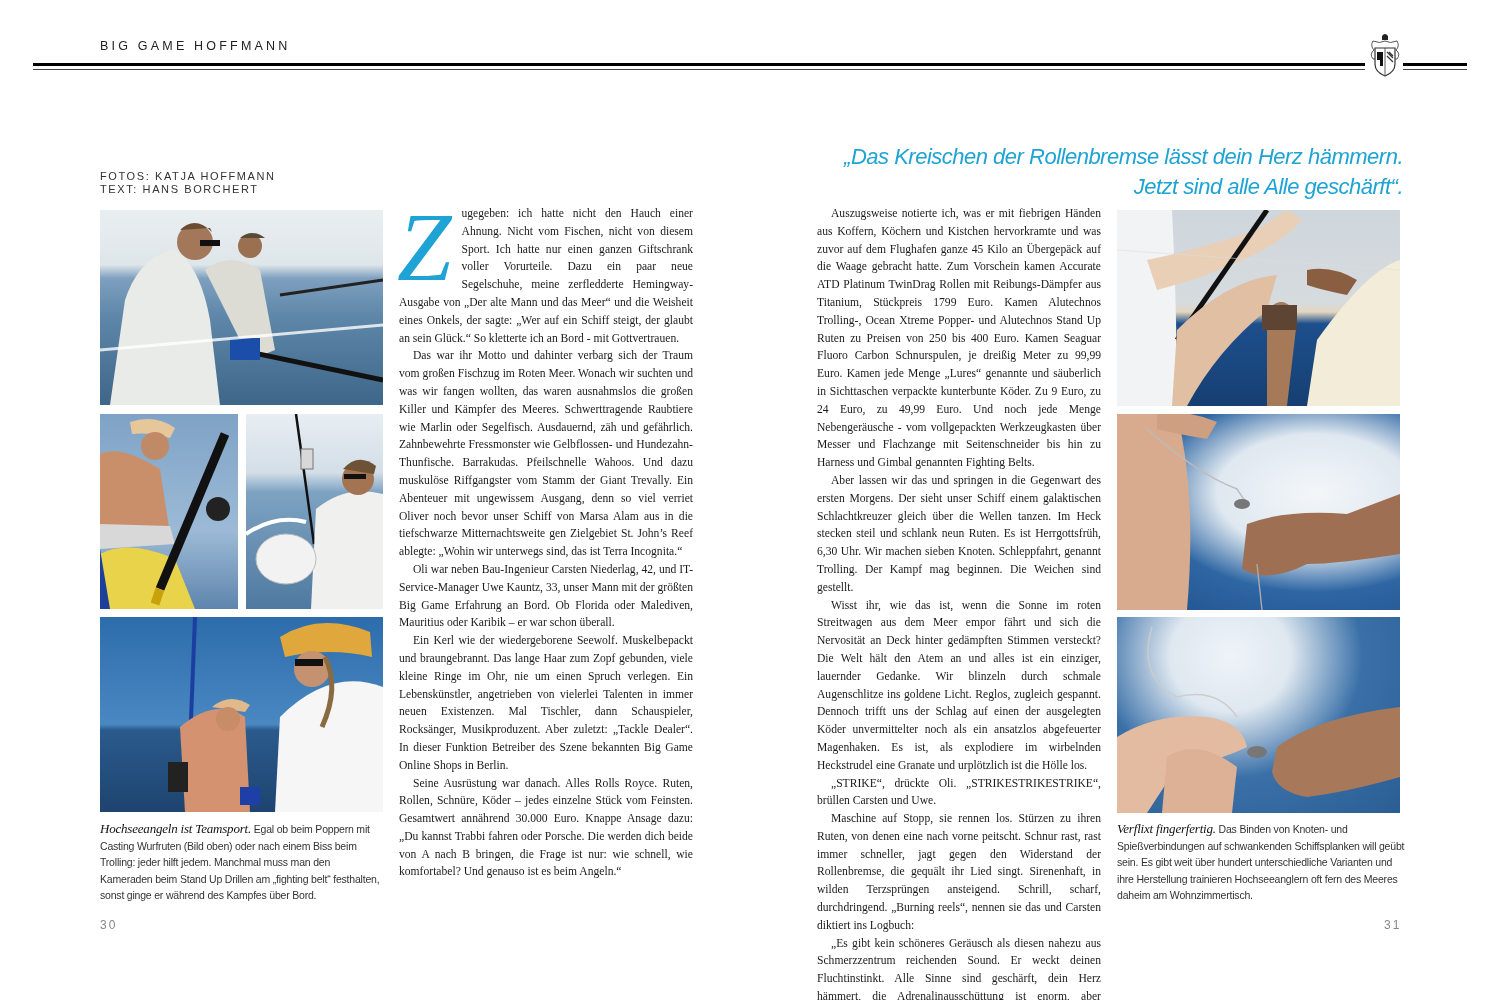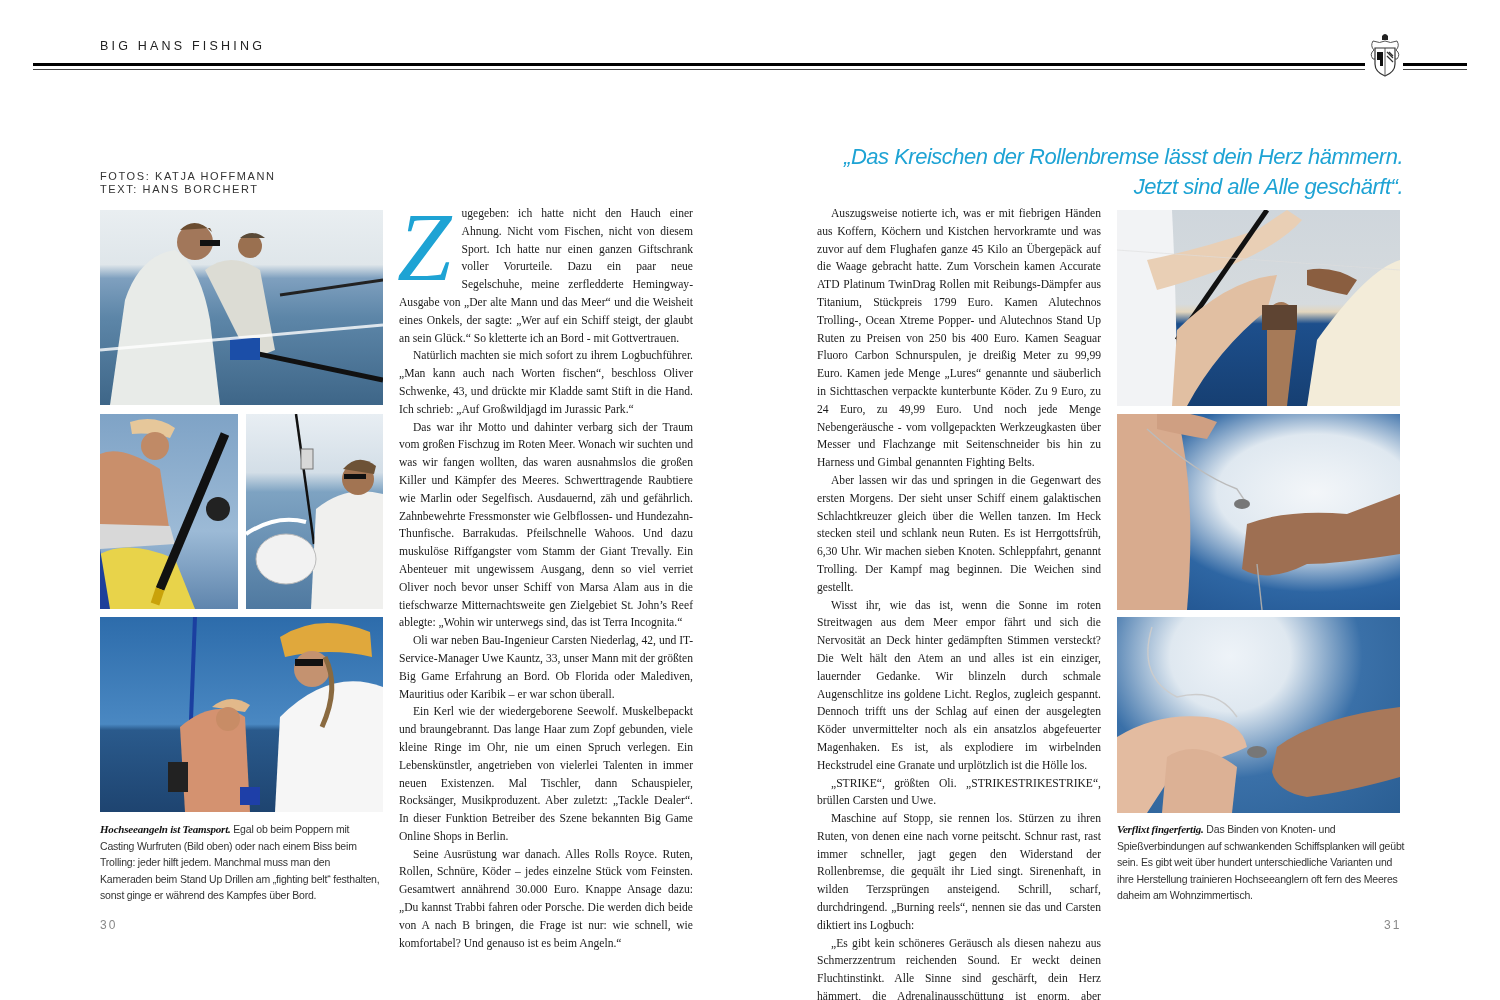--- a/index.html
+++ b/index.html
@@ -12,28 +12,28 @@
   .rule-thin-r{left:1403px;top:69px;width:64px;height:1px;background:#444;}
   .crest{left:1368px;top:32px;width:34px;height:46px;}
   .credits{left:100px;top:170px;font-family:"Liberation Sans",sans-serif;font-size:11px;letter-spacing:1.6px;line-height:13px;color:#333;}
   .pullquote{right:97px;top:114px;width:720px;text-align:right;font-family:"Liberation Sans",sans-serif;font-style:italic;font-size:22px;line-height:30px;color:#1ea3d4;letter-spacing:-0.5px;margin-top:28px;}
   .photo{overflow:hidden;}
   .col{font-size:11.6px;line-height:17.8px;text-align:justify;hyphens:auto;}
   .col p{margin:0;text-indent:14px;}
   .col p.first{text-indent:0;}
   .dropcap{float:left;font-size:98px;line-height:80px;color:#1ea3d4;margin:2px 10px -4px -2px;font-family:"Liberation Serif",serif;font-style:italic;}
   .caption{font-family:"Liberation Sans",sans-serif;font-size:10.5px;line-height:16.5px;color:#333;letter-spacing:-0.2px;}
-  .caption b{font-family:"Liberation Serif",serif;font-style:italic;font-weight:bold;color:#111;font-size:11px;}
+  .caption b{font-family:"Liberation Serif",serif;font-style:italic;font-weight:normal;color:#111;font-size:13px;}
   .pageno{font-family:"Liberation Sans",sans-serif;font-size:12px;letter-spacing:2px;color:#888;top:918px;}
   .it{}
 </style>
 </head>
 <body>
 
-<div class="abs section-title">BIG HANS FISHING</div>
+<div class="abs section-title">BIG GAME HOFFMANN</div>
 <div class="abs rule-thick"></div>
 <div class="abs rule-thin"></div>
 <div class="abs rule-thick-r"></div>
 <div class="abs rule-thin-r"></div>
 <div class="abs crest">
   <svg width="34" height="46" viewBox="0 0 34 46">
     <path d="M14 4 Q17 0 20 4 L20 8 L14 8 Z" fill="#222"></path>
     <path d="M5 9 Q2 14 6 18 Q1 22 5 27 L29 27 Q33 22 28 18 Q32 14 29 9 Q22 12 17 9 Q12 12 5 9 Z" fill="none" stroke="#555" stroke-width="1"></path>
     <path d="M7 16 L27 16 L27 32 Q27 40 17 44 Q7 40 7 32 Z" fill="#fff" stroke="#333" stroke-width="1.2"></path>
     <line x1="17" y1="16" x2="17" y2="43" stroke="#333" stroke-width="0.8"></line>
@@ -110,32 +110,31 @@
     <rect x="68" y="145" width="20" height="30" fill="#222"></rect>
   </svg>
 </div>
 
 <div class="abs caption" style="left:100px;top:821px;width:285px;">
   <b>Hochseeangeln ist Teamsport.</b><span> Egal ob beim Poppern mit Casting Wurfruten (Bild oben) oder nach einem Biss beim Trolling: jeder hilft jedem.  Manchmal muss man den Kameraden beim Stand Up Drillen am „fighting belt“ festhalten, sonst ginge er während des Kampfes über Bord.</span>
 </div>
 
 <div class="abs col" style="left:399px;top:205px;width:294px;">
   <p class="first"><span class="dropcap">Z</span><span>ugegeben: ich hatte nicht den Hauch einer Ahnung. Nicht vom Fischen, nicht von diesem Sport. Ich hatte nur einen ganzen Giftschrank voller Vorurteile. Dazu ein paar neue Segelschuhe, meine zerfledderte Hemingway-Ausgabe von „Der alte Mann und das Meer“ und die Weisheit eines Onkels, der sagte: „Wer auf ein Schiff steigt, der glaubt an sein Glück.“ So kletterte ich an Bord - mit Gottvertrauen.</span></p>
-  <p>Natürlich machten sie mich sofort zu ihrem Logbuchführer. „Man kann auch nach Worten fischen“, beschloss Oliver Schwenke, 43, und drückte mir Kladde samt Stift in die Hand. Ich schrieb: „Auf Großwildjagd im  Jurassic Park.“</p>
   <p>Das war ihr Motto und dahinter verbarg sich der Traum vom großen Fischzug im Roten Meer. Wonach wir suchten und was wir fangen wollten, das waren ausnahmslos die großen Killer und Kämpfer des Meeres. Schwerttragende Raubtiere wie Marlin oder Segelfisch. Ausdauernd, zäh und gefährlich. Zahnbewehrte Fressmonster wie Gelbflossen- und Hundezahn-Thunfische. Barrakudas. Pfeilschnelle Wahoos. Und dazu muskulöse Riffgangster vom Stamm der Giant Trevally. Ein Abenteuer mit ungewissem Ausgang, denn so viel verriet Oliver noch bevor unser Schiff von Marsa Alam aus in die tiefschwarze Mitternachtsweite gen Zielgebiet St. John’s Reef ablegte: „Wohin wir unterwegs sind, das ist Terra Incognita.“</p>
   <p>Oli war neben Bau-Ingenieur Carsten Niederlag, 42, und IT-Service-Manager Uwe Kauntz, 33, unser Mann mit der größten Big Game Erfahrung an Bord. Ob Florida oder Malediven, Mauritius oder Karibik – er war schon überall.</p>
   <p>Ein Kerl wie der wiedergeborene Seewolf. Muskelbepackt und braungebrannt. Das lange Haar zum Zopf gebunden, viele kleine Ringe im Ohr, nie um einen Spruch verlegen. Ein Lebenskünstler, angetrieben von vielerlei Talenten in immer neuen Existenzen. Mal Tischler, dann Schauspieler, Rocksänger, Musikproduzent. Aber zuletzt: „Tackle Dealer“. In dieser Funktion Betreiber des Szene bekannten Big Game Online Shops in Berlin.</p>
   <p>Seine Ausrüstung war danach. Alles Rolls Royce. Ruten, Rollen, Schnüre, Köder – jedes einzelne Stück vom Feinsten. Gesamtwert annährend 30.000 Euro. Knappe Ansage dazu: „Du kannst Trabbi fahren oder Porsche. Die werden dich beide von A nach B bringen, die Frage ist nur: wie schnell, wie komfortabel? Und genauso ist es beim Angeln.“</p>
 </div>
 
 <div class="abs col" style="left:817px;top:205px;width:284px;">
   <p>Auszugsweise notierte ich, was er mit fiebrigen Händen aus Koffern, Köchern und Kistchen hervorkramte und was zuvor auf dem Flughafen ganze 45 Kilo an Übergepäck auf die Waage gebracht hatte.  Zum Vorschein kamen Accurate ATD Platinum TwinDrag Rollen mit Reibungs-Dämpfer aus Titanium, Stückpreis 1799 Euro. Kamen Alutechnos Trolling-, Ocean Xtreme Popper- und Alutechnos Stand Up Ruten zu Preisen von 250 bis 400 Euro. Kamen Seaguar Fluoro Carbon Schnurspulen, je dreißig Meter zu 99,99 Euro. Kamen jede Menge „Lures“ genannte und säuberlich in Sichttaschen verpackte kunterbunte Köder. Zu 9 Euro, zu 24 Euro, zu 49,99 Euro. Und noch jede Menge Nebengeräusche - vom vollgepackten Werkzeugkasten über Messer und Flachzange mit Seitenschneider bis hin zu Harness und Gimbal genannten Fighting Belts.</p>
   <p>Aber lassen wir das und springen in die Gegenwart des ersten Morgens. Der sieht unser Schiff einem galaktischen Schlachtkreuzer gleich über die Wellen tanzen. Im Heck stecken steil und schlank neun Ruten. Es ist Herrgottsfrüh, 6,30 Uhr. Wir machen sieben Knoten. Schleppfahrt, genannt Trolling. Der Kampf mag beginnen. Die Weichen sind gestellt.</p>
   <p>Wisst ihr, wie das ist, wenn die Sonne im roten Streitwagen aus dem Meer empor fährt und sich die Nervosität an Deck hinter gedämpften Stimmen versteckt? Die Welt hält den Atem an und alles ist ein einziger, lauernder Gedanke. Wir blinzeln durch schmale Augenschlitze ins goldene Licht. Reglos, zugleich gespannt. Dennoch trifft uns der Schlag auf einen der ausgelegten Köder unvermittelter noch als ein ansatzlos abgefeuerter Magenhaken. Es ist, als explodiere im wirbelnden Heckstrudel eine Granate und urplötzlich ist die Hölle los.</p>
-  <p><span class="it">„STRIKE“</span><span>, größten Oli. </span><span class="it">„STRIKESTRIKESTRIKE“</span><span>, brüllen Carsten und Uwe.</span></p>
+  <p><span class="it">„STRIKE“</span><span>, drückte Oli. </span><span class="it">„STRIKESTRIKESTRIKE“</span><span>, brüllen Carsten und Uwe.</span></p>
   <p>Maschine auf Stopp, sie rennen los. Stürzen zu ihren Ruten, von denen eine nach vorne peitscht. Schnur rast, rast immer schneller, jagt gegen den Widerstand der Rollenbremse, die gequält ihr Lied singt. Sirenenhaft, in wilden Terzsprüngen ansteigend. Schrill, scharf, durchdringend. „Burning reels“, nennen sie das und Carsten diktiert ins Logbuch:</p>
   <p class="it">„Es gibt kein schöneres Geräusch als diesen nahezu aus Schmerzzentrum reichenden Sound. Er weckt deinen Fluchtinstinkt. Alle Sinne sind geschärft, dein Herz hämmert, die Adrenalinausschüttung ist enorm, aber zugleich sind deine Gedanken sehr, sehr klar.“</p>
 </div>
 
 <div class="abs photo" style="left:1117px;top:210px;width:283px;height:196px;background:linear-gradient(180deg,#cfd6dc 0%,#d6dbde 48%,#e3d6be 52%,#1d4f8c 58%,#163f72 100%);">
   <svg width="283" height="196" viewBox="0 0 283 196">
     <path d="M0 0 L55 0 Q60 100 60 196 L0 196 Z" fill="#f2f3f5"></path>
     <path d="M30 50 Q80 40 140 20 L170 0 L185 10 Q150 50 40 80 Z" fill="#e9cfb5"></path>
     <line x1="150" y1="0" x2="60" y2="130" stroke="#111" stroke-width="5"></line>
     <path d="M60 120 Q110 70 160 65 L150 100 Q100 140 70 196 L55 196 Z" fill="#e1bfa2"></path>

